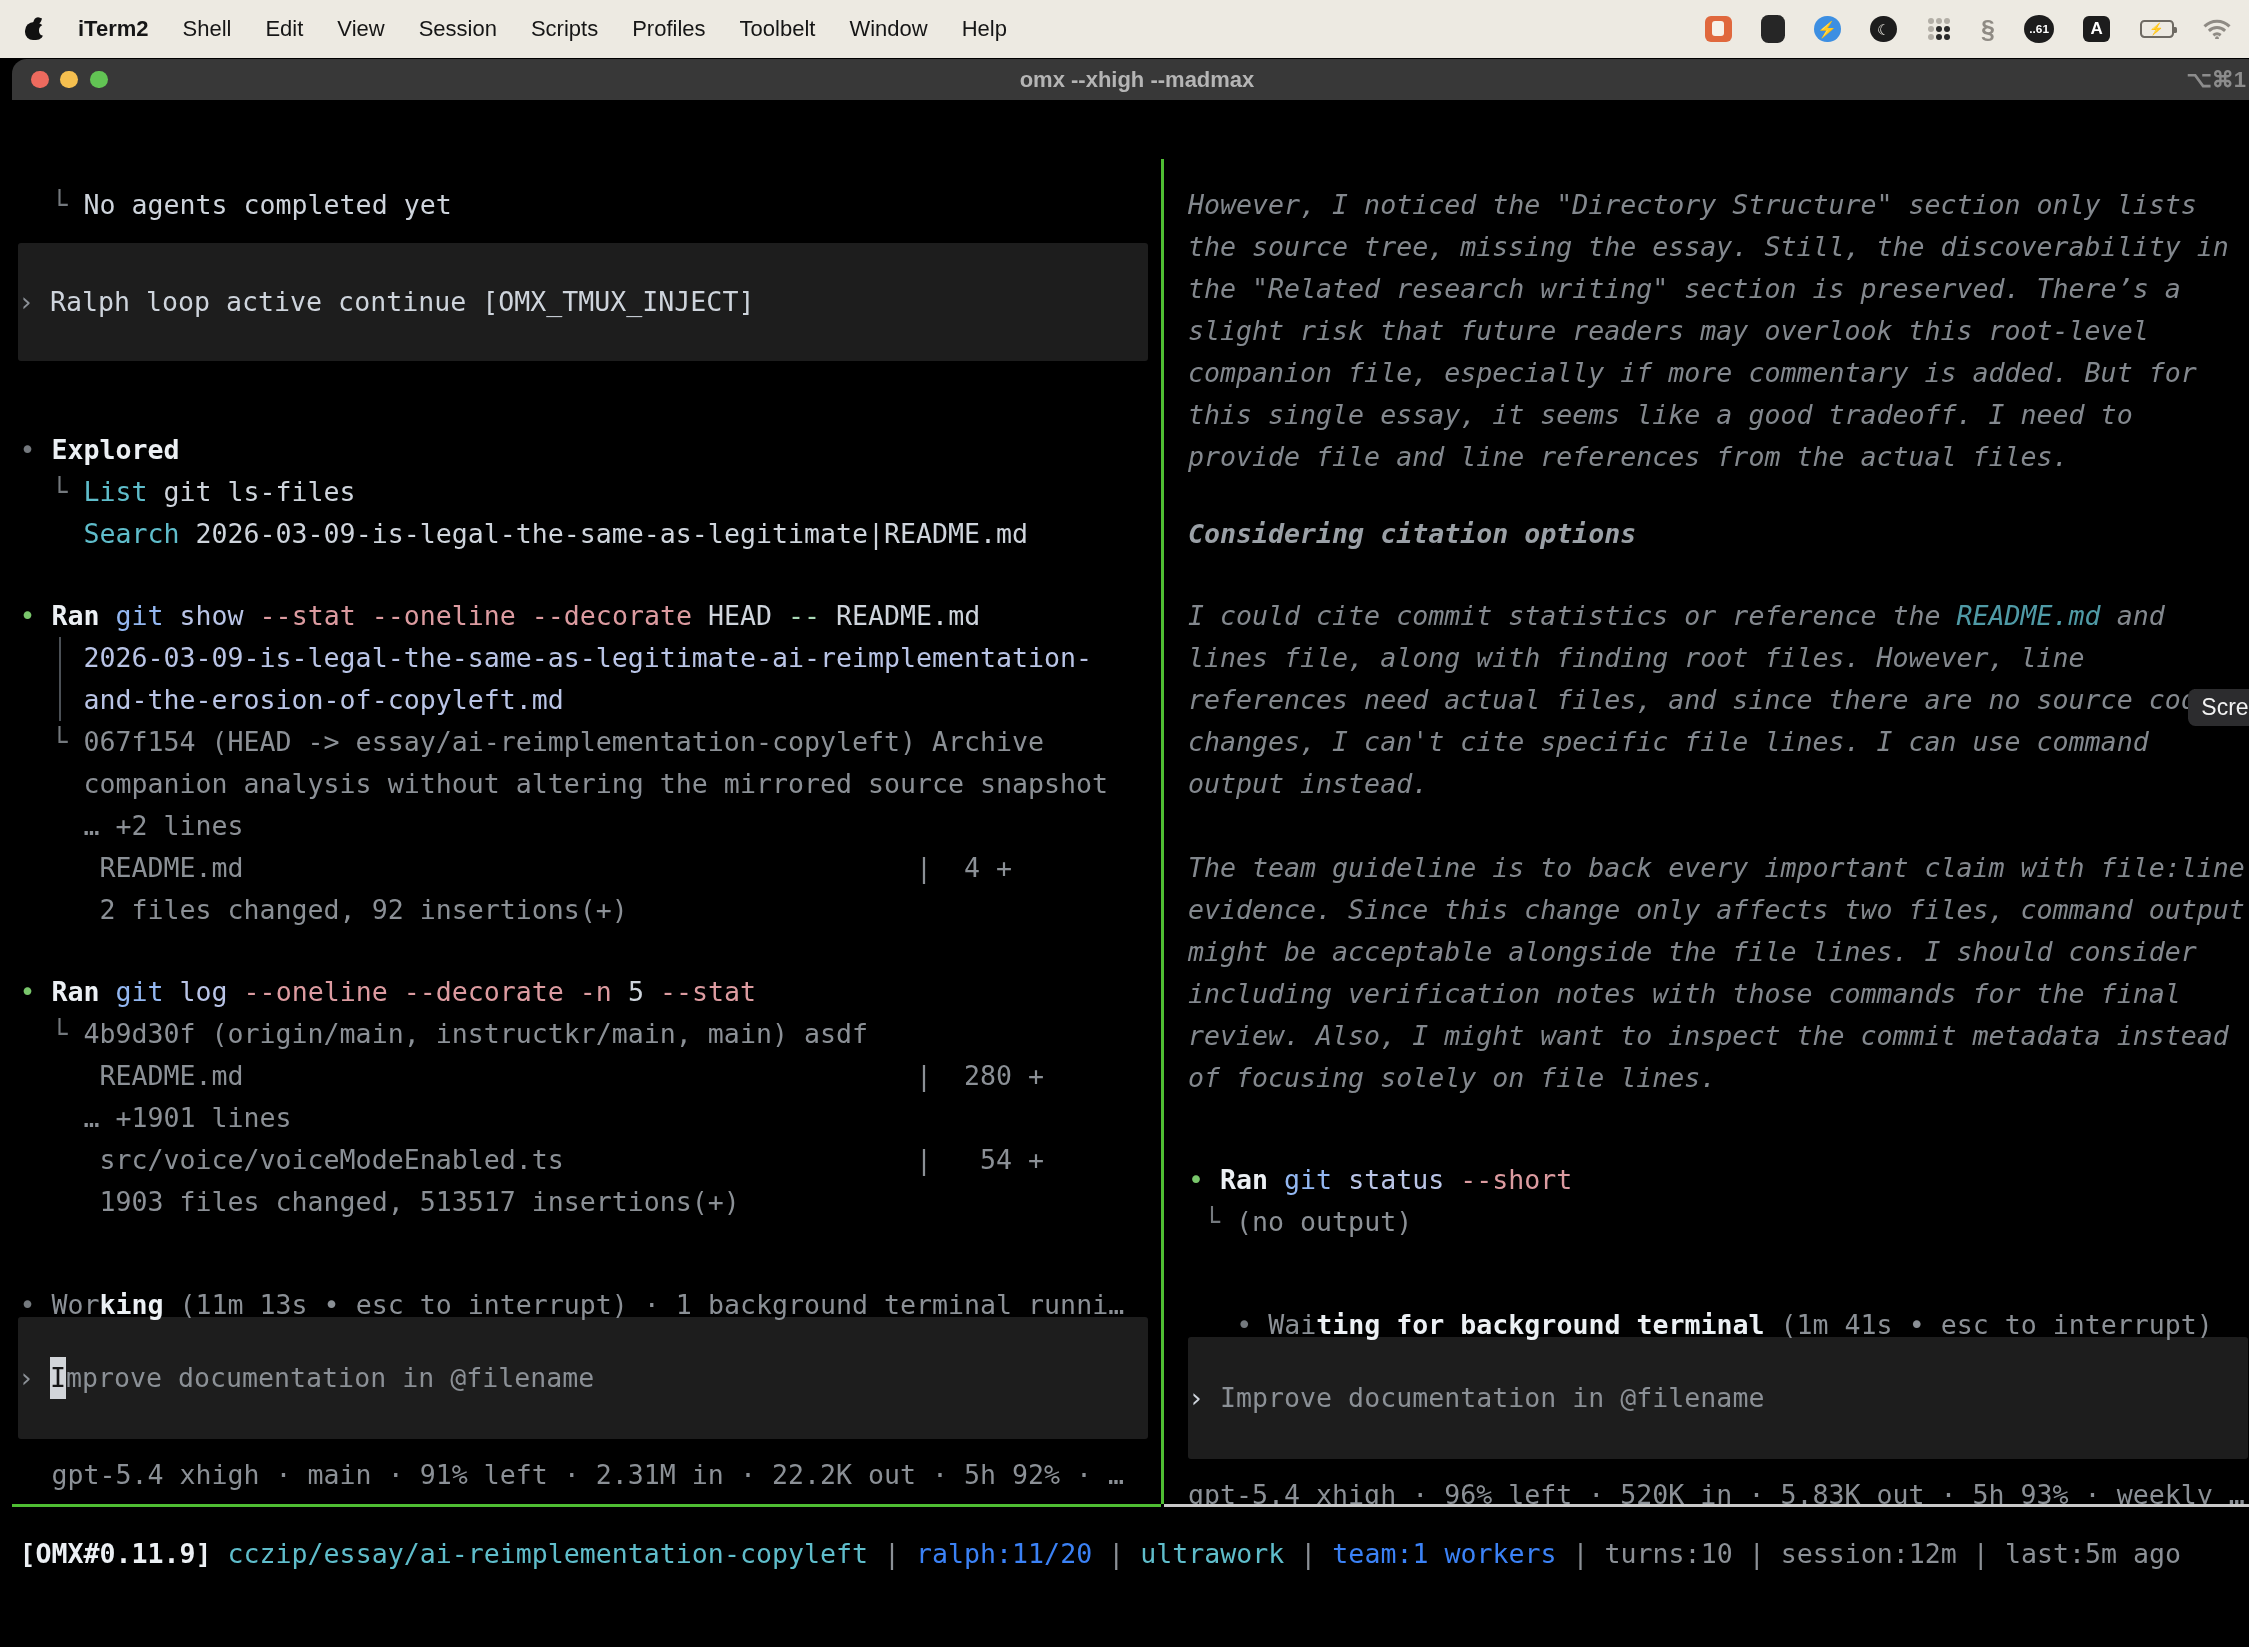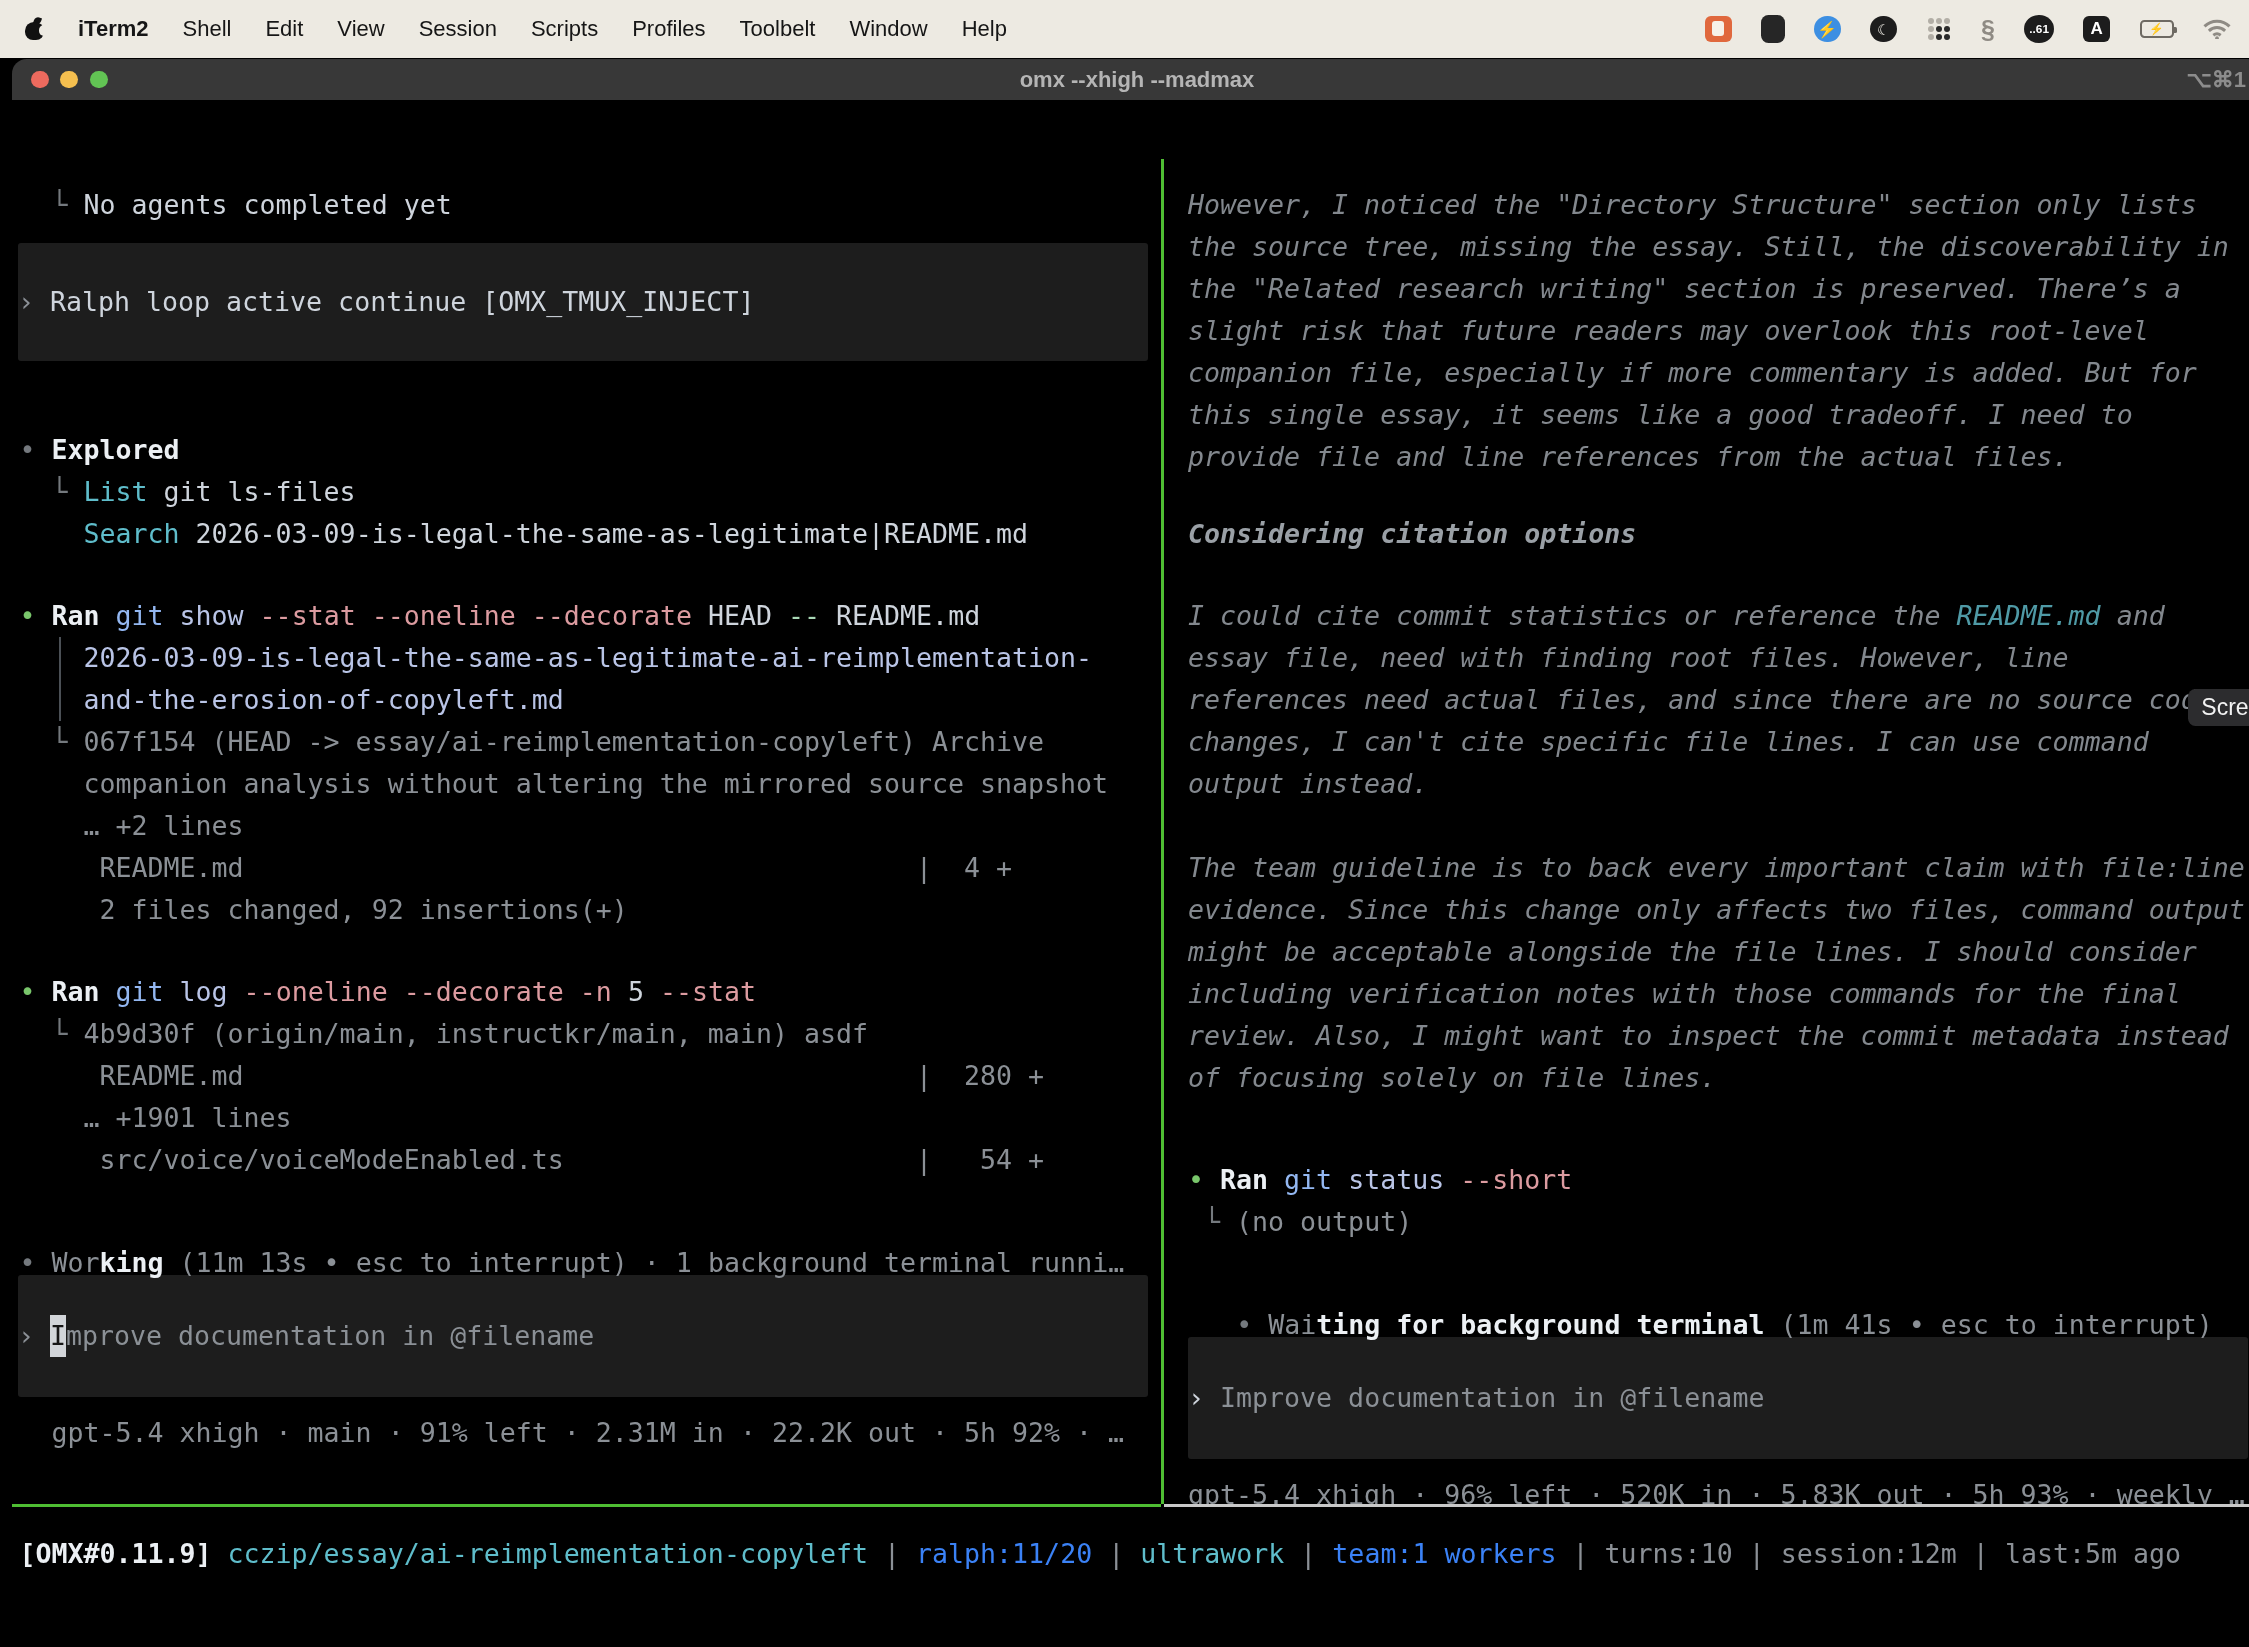--- a/index.html
+++ b/index.html
@@ -199,35 +199,36 @@
         <div class="trow"><span class="c-d">  └ </span><span class="c-g">067f154 (HEAD -&gt; essay/ai-reimplementation-copyleft) Archive</span></div>
         <div class="trow"><span class="c-g">    companion analysis without altering the mirrored source snapshot</span></div>
         <div class="trow"><span class="c-g">    … +2 lines</span></div>
         <div class="trow"><span class="c-g">     README.md                                          |  4 +</span></div>
         <div class="trow"><span class="c-g">     2 files changed, 92 insertions(+)</span></div>
         <div class="trow" style="margin-top: 40px;"><span class="c-gn">• </span><span class="c-w">Ran</span><span class="c-lt"> </span><span class="c-b">git</span><span class="c-lt"> </span><span class="c-pe">log</span><span class="c-lt"> </span><span class="c-p">--oneline</span><span class="c-lt"> </span><span class="c-p">--decorate</span><span class="c-lt"> </span><span class="c-p">-n</span><span class="c-lt"> 5 </span><span class="c-p">--stat</span></div>
         <div class="trow"><span class="c-d">  └ </span><span class="c-g">4b9d30f (origin/main, instructkr/main, main) asdf</span></div>
         <div class="trow"><span class="c-g">     README.md                                          |  280 +</span></div>
         <div class="trow"><span class="c-g">    … +1901 lines</span></div>
         <div class="trow"><span class="c-g">     src/voice/voiceModeEnabled.ts                      |   54 +</span></div>
+        <div class="trow"><span class="c-g">     1903 files changed, 513517 insertions(+)</span></div>
         <div class="trow" style="margin-top: 61px;"><span class="c-d">• </span><span class="c-g">Wor</span><span class="c-w">king</span><span class="c-g"> (11m 13s • esc to interrupt) · 1 background terminal runni…</span></div>
         <div class="prompt-box" style="margin-top: -8.9px; height: 122px;"><span class="c-g">› </span><span class="c-cur">I</span><span class="c-g">mprove documentation in @filename</span></div>
         <div class="trow" style="margin-top: 14.8px;"><span class="c-g">  gpt-5.4 xhigh · main · 91% left · 2.31M in · 22.2K out · 5h 92% · …</span></div>
       </div>
     <div class="pane" id="pane-right">
         <div class="trow"><span class="c-gi">However, I noticed the "Directory Structure" section only lists</span></div>
         <div class="trow"><span class="c-gi">the source tree, missing the essay. Still, the discoverability in</span></div>
         <div class="trow"><span class="c-gi">the "Related research writing" section is preserved. There’s a</span></div>
         <div class="trow"><span class="c-gi">slight risk that future readers may overlook this root-level</span></div>
         <div class="trow"><span class="c-gi">companion file, especially if more commentary is added. But for</span></div>
         <div class="trow"><span class="c-gi">this single essay, it seems like a good tradeoff. I need to</span></div>
         <div class="trow"><span class="c-gi">provide file and line references from the actual files.</span></div>
         <div class="trow" style="margin-top: 35px;"><span class="c-gbi">Considering citation options</span></div>
         <div class="trow" style="margin-top: 40px;"><span class="c-gi">I could cite commit statistics or reference the </span><span class="c-t">README.md</span><span class="c-gi"> and</span></div>
-        <div class="trow"><span class="c-gi">essay file, need with finding root files. However, line</span></div>
+        <div class="trow"><span class="c-gi">lines file, along with finding root files. However, line</span></div>
         <div class="trow"><span class="c-gi">references need actual files, and since there are no source code</span></div>
         <div class="trow"><span class="c-gi">changes, I can't cite specific file lines. I can use command</span></div>
         <div class="trow"><span class="c-gi">output instead.</span></div>
         <div class="trow" style="margin-top: 42px;"><span class="c-gi">The team guideline is to back every important claim with file:line</span></div>
         <div class="trow"><span class="c-gi">evidence. Since this change only affects two files, command output</span></div>
         <div class="trow"><span class="c-gi">might be acceptable alongside the file lines. I should consider</span></div>
         <div class="trow"><span class="c-gi">including verification notes with those commands for the final</span></div>
         <div class="trow"><span class="c-gi">review. Also, I might want to inspect the commit metadata instead</span></div>
         <div class="trow"><span class="c-gi">of focusing solely on file lines.</span></div>
         <div class="trow" style="margin-top: 60px;"><span class="c-gn">• </span><span class="c-w">Ran</span><span class="c-lt"> </span><span class="c-b">git</span><span class="c-lt"> </span><span class="c-pe">status</span><span class="c-lt"> </span><span class="c-p">--short</span></div>

